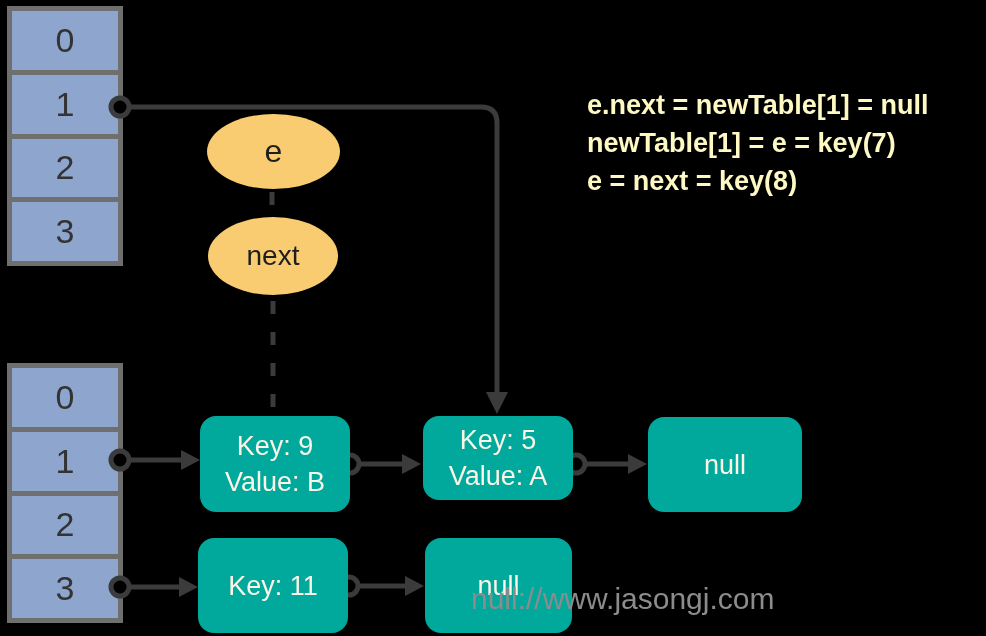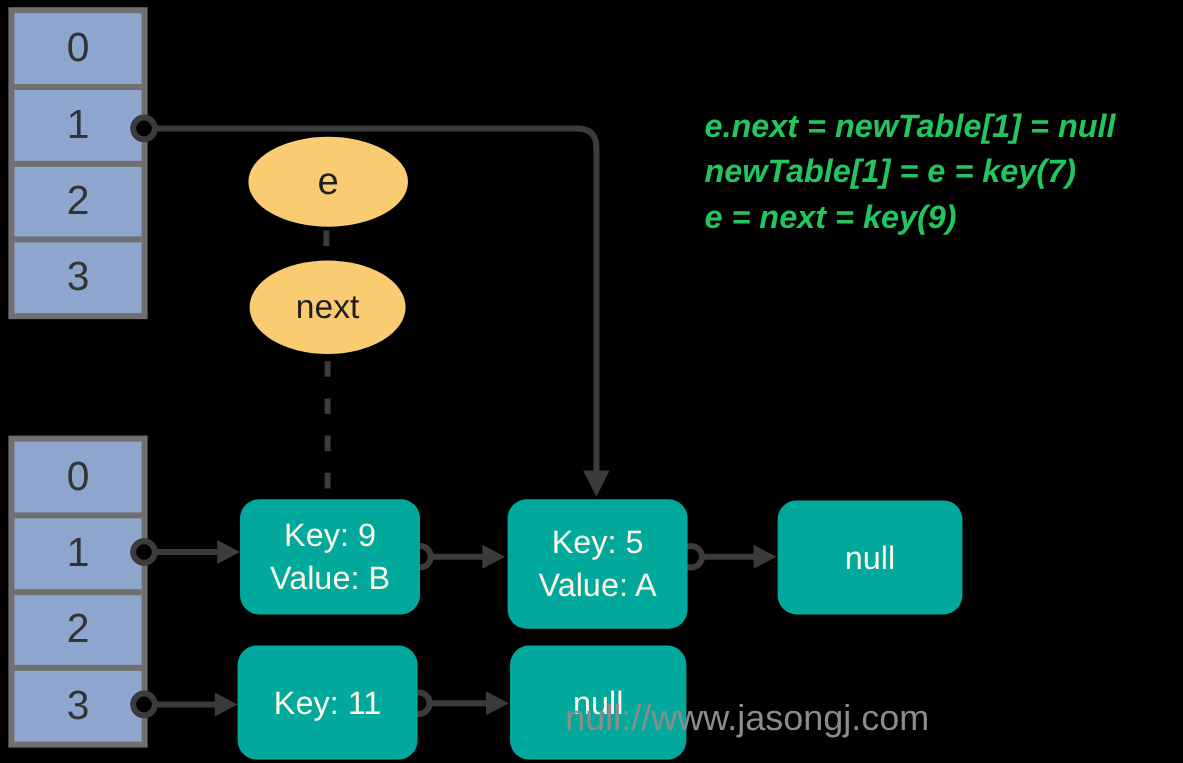--- a/index.html
+++ b/index.html
@@ -75,36 +75,35 @@
     display: flex;
     flex-direction: column;
     align-items: center;
     justify-content: center;
     font-size: 27px;
     line-height: 36px;
     z-index: 3;
     text-align: center;
   }
   #nodeKey9  { left: 200px; top: 416px; width: 150px; height: 96px; border-radius: 16px; }
-  #nodeKey5  { left: 423px; top: 416px; width: 150px; height: 108px; }
+  #nodeKey5  { left: 423px; top: 416px; width: 150px; height: 84px; }
   #nodeNull1 { left: 648px; top: 417px; width: 154px; height: 95px; }
   #nodeKey11 { left: 198px; top: 538px; width: 150px; height: 95px; }
   #nodeNull2 { left: 425px; top: 538px; width: 147px; height: 95px; }
 
   
   .code {
     position: absolute;
     left: 587px; top: 86px;
     font-size: 27px;
     font-weight: bold;
     line-height: 38px;
-    color: #22c55e;
+    color: #fef9c3;
     white-space: nowrap;
     z-index: 1;
-    font-style: italic;
   }
 
   
   .watermark {
     position: absolute;
     left: 471px; top: 582px;
     font-size: 30px;
     color: #8C8C8C;
     white-space: nowrap;
     z-index: 10;
@@ -197,18 +196,18 @@
   <div class="node" id="nodeKey11">
     <span>Key: 11</span>
   </div>
   <div class="node" id="nodeNull2">
     <span>null</span>
   </div>
 
   <div class="code">
     <div>e.next = newTable[1] = null</div>
     <div>newTable[1] = e = key(7)</div>
-    <div>e = next = key(9)</div>
+    <div>e = next = key(8)</div>
   </div>
 
   <div class="watermark">null://www.jasongj.com</div>
 
 </div>
 
 </body></html>

